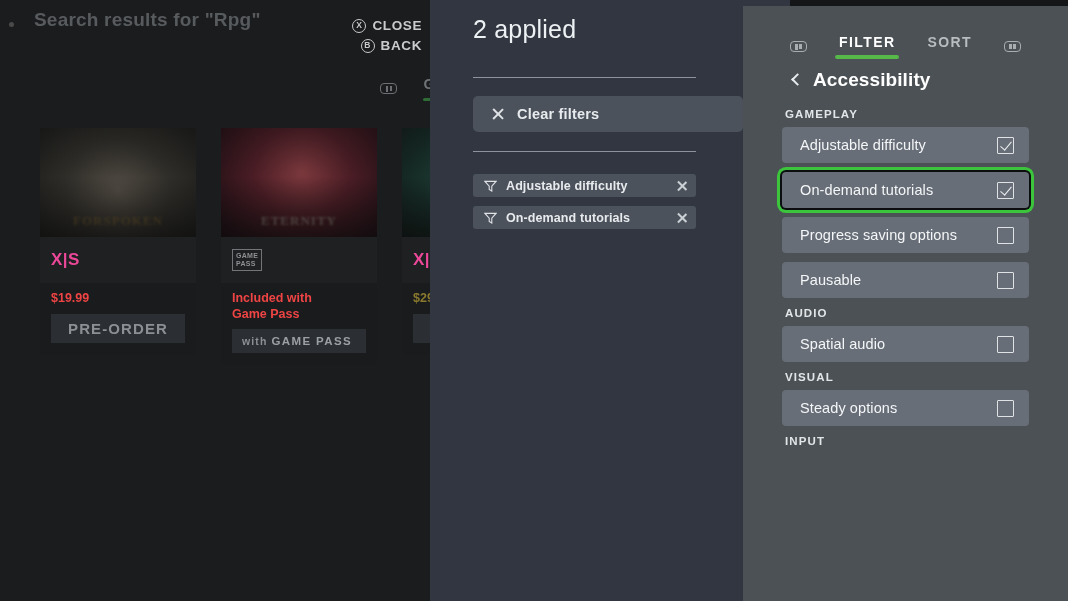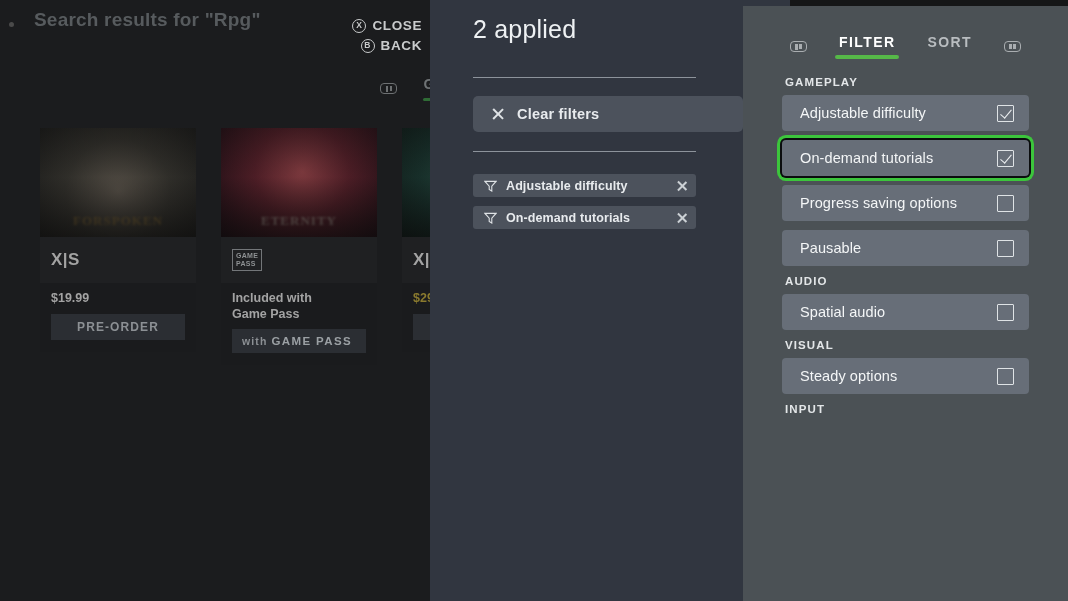--- a/index.html
+++ b/index.html
@@ -116,46 +116,46 @@
     background: linear-gradient(180deg, rgba(10,10,10,.45) 0%, rgba(10,10,10,.25) 45%, rgba(10,10,10,.72) 100%);
   }
   .tile-meta {
     height: 46px;
     background: #1f2022;
     display: flex; align-items: center;
     padding: 0 11px;
   }
   .xs-badge {
     font-size: 17px; font-weight: bold;
-    color: #a3a3a3; letter-spacing: .5px;
+    color: #ec4899; letter-spacing: .5px;
   }
   .gp-badge {
     border: 1.4px solid #737679;
     color: #8e9193;
     font-size: 7px; font-weight: bold;
     line-height: 8px;
     padding: 2px 3px;
     letter-spacing: .3px;
   }
   .tile-foot {
     background: #1a1b1d;
     padding: 8px 11px 12px;
     min-height: 50px;
   }
   .tile-price {
     font-size: 12.5px; font-weight: bold;
-    color: #a3a3a3;
+    color: #ef4444;
     margin-bottom: 7px;
     line-height: 1.25;
   }
   .tile-price.gold { color: #8a7a2e; }
   .tile-cta {
     background: #2b2e33;
     color: #8c9094;
-    font-size: 12px; font-weight: bold;
+    font-size: 15px; font-weight: bold;
     letter-spacing: 1.1px;
     text-align: center;
     padding: 6px 0;
     white-space: nowrap;
   }
   .tile-cta.gp {
     font-size: 10.5px;
     text-align: left; padding-left: 10px;
   }
   .tile-cta.gp b { font-size: 11.5px; color: #9ba0a4; letter-spacing: 1.4px; }
@@ -420,20 +420,24 @@
           <i></i>
         </span>
       <span class="rp-tab active">FILTER</span>
       <span class="rp-tab">SORT</span>
       <span class="bumper-glyph rb">
           <i></i>
           <i></i>
         </span>
     </div>
 
+    <div class="rp-head">
+      <span class="chev-left"></span>
+      <span class="rp-head-title">Accessibility</span>
+    </div>
 
     <div class="rp-body">
 
       <div class="grp-label first">GAMEPLAY</div>
 
       <div class="opt-row">
         <span class="opt-label">Adjustable difficulty</span>
         <span class="cbox checked"></span>
       </div>
 

